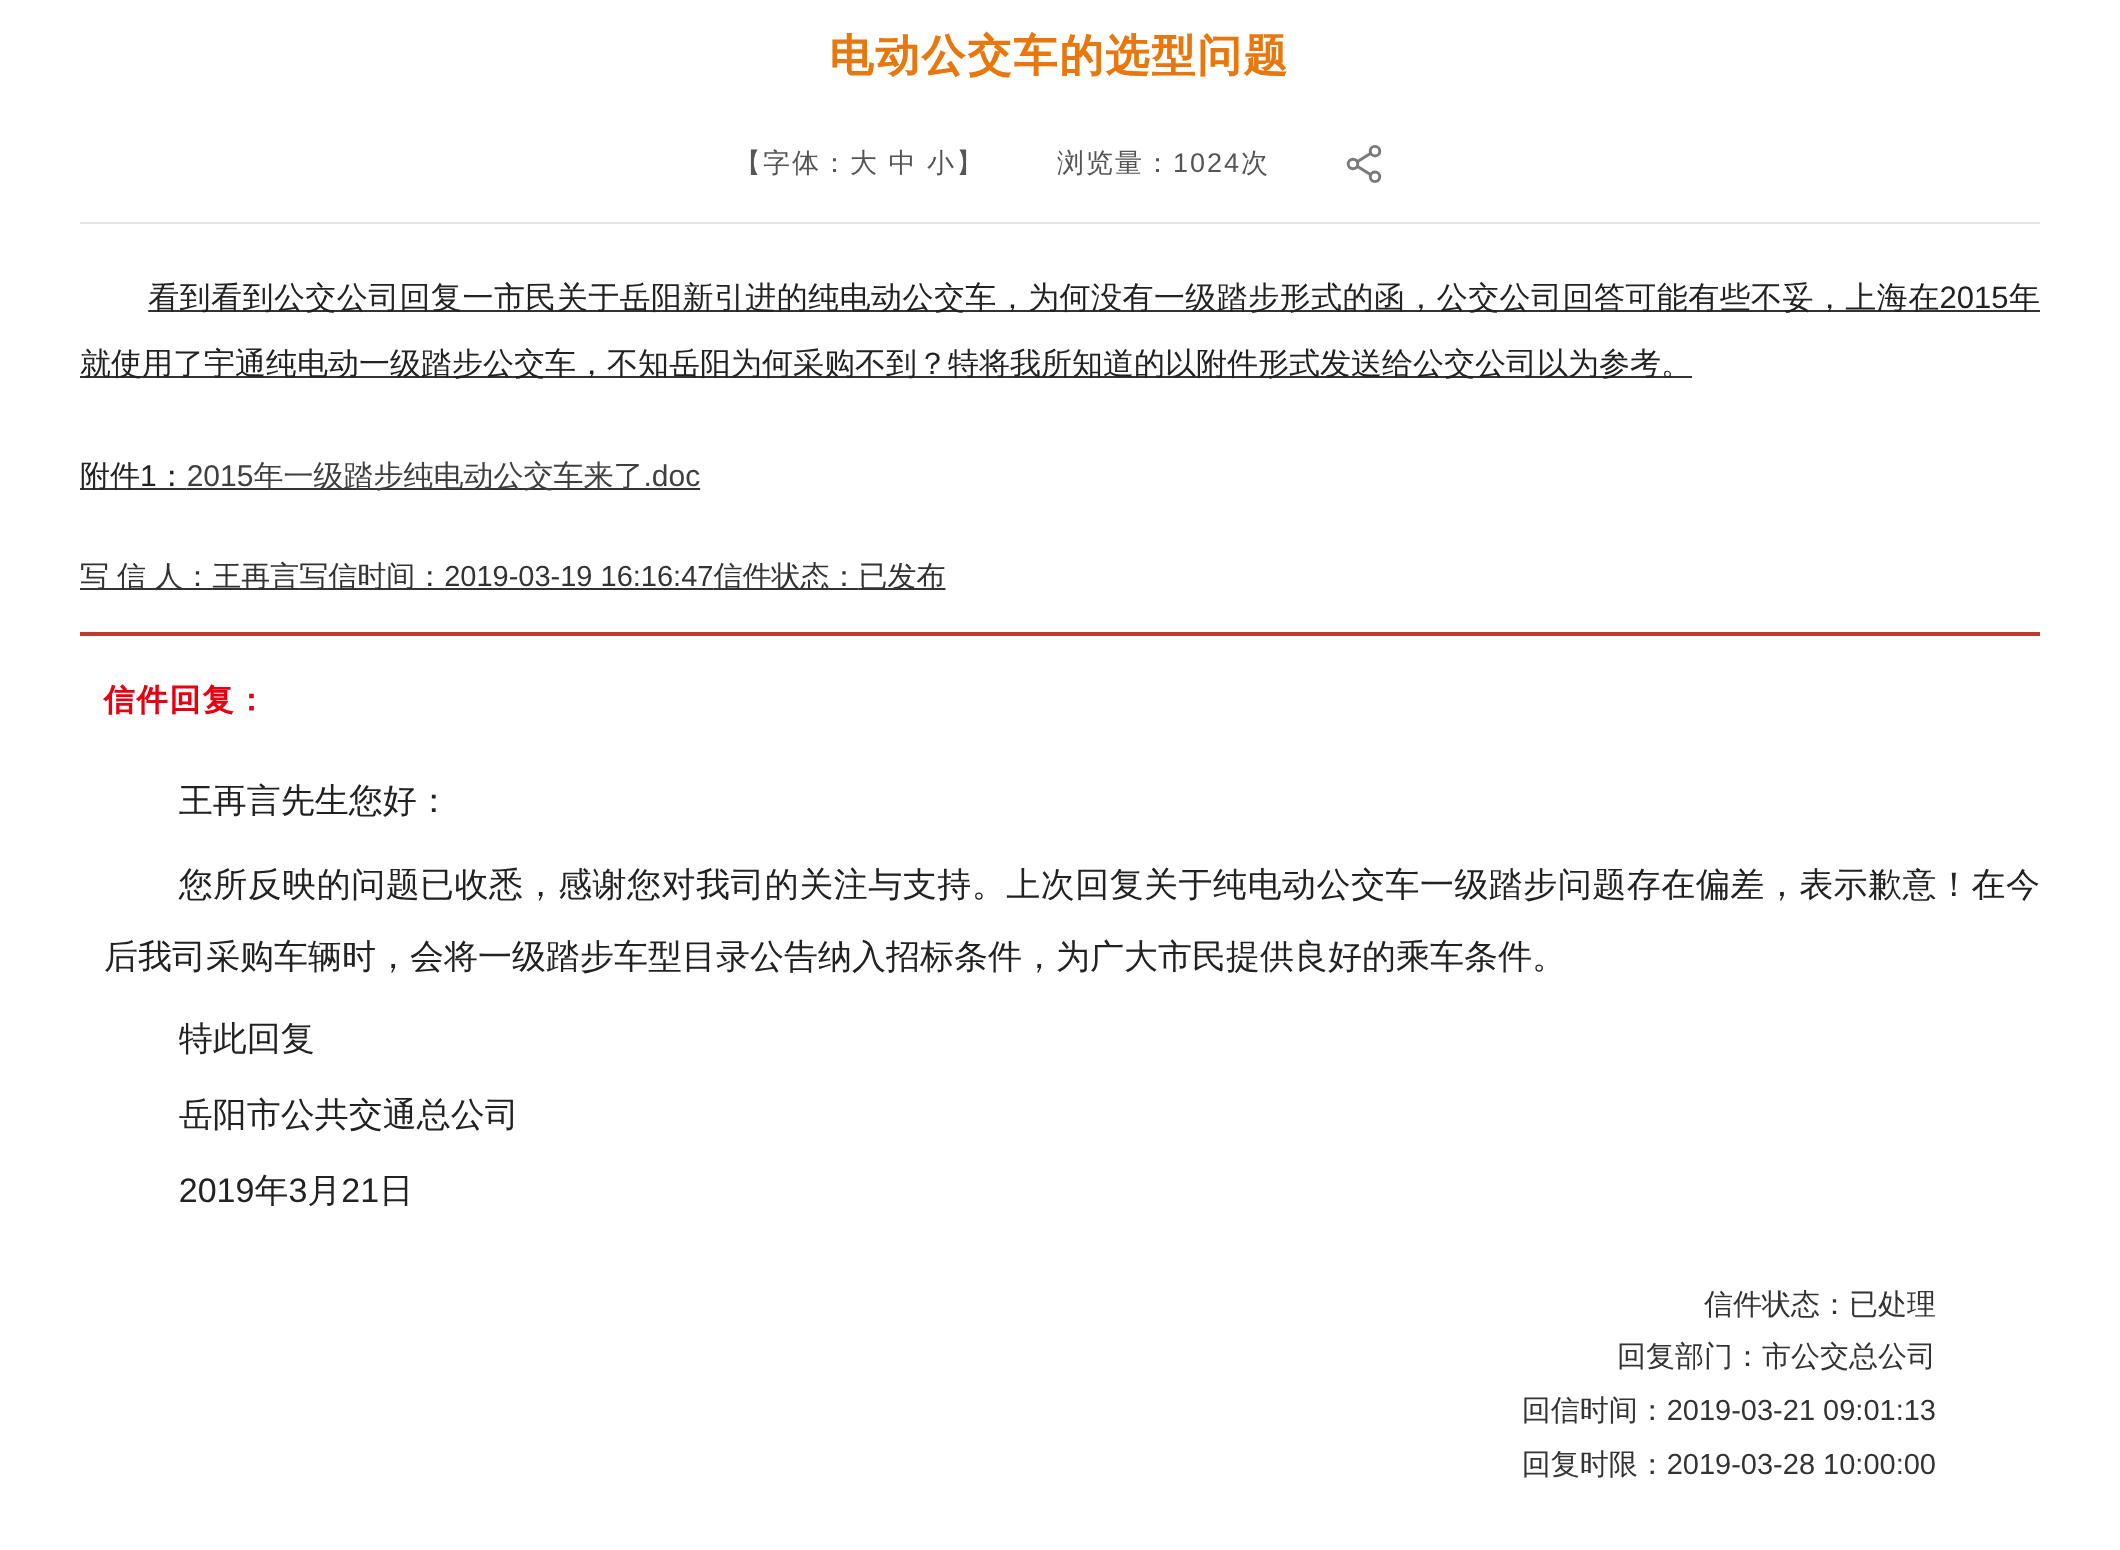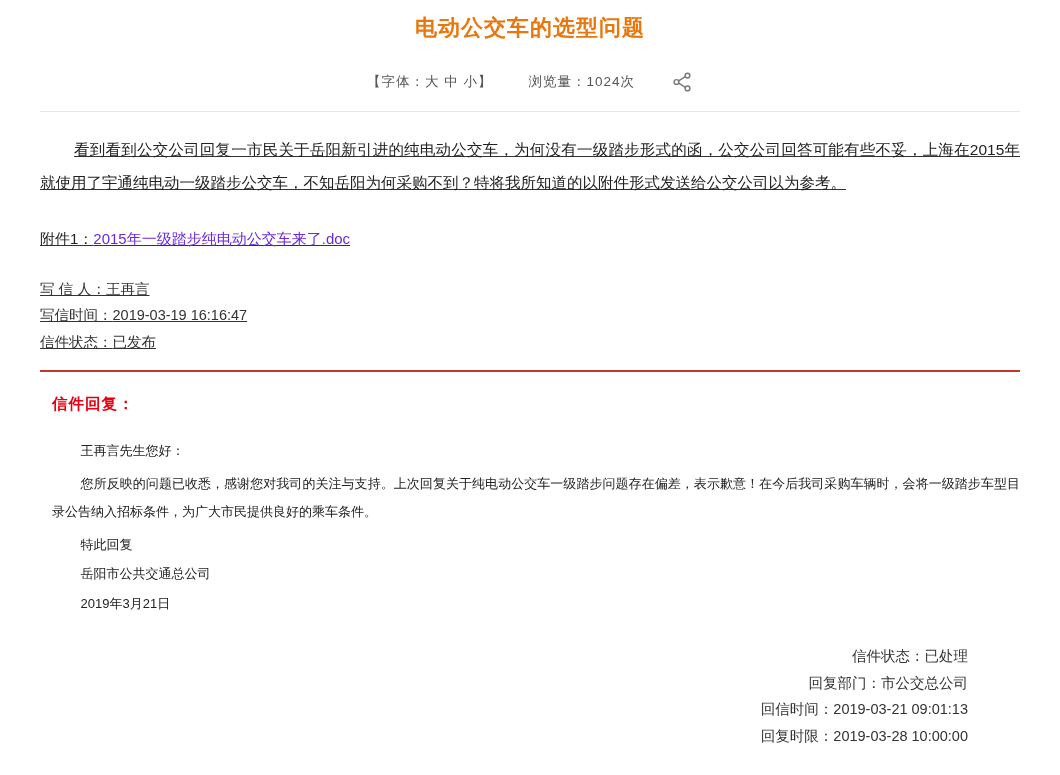--- a/index.html
+++ b/index.html
@@ -76,28 +76,28 @@
     text-indent: 2.2em;
     display: block;
   }
   .attachment {
     margin-top: 26px;
     font-size: 15px;
     color: #222222;
     line-height: 1.9;
   }
   .attachment a {
-    color: #6d28d9;
+    color: #404040;
     text-decoration: none;
   }
   .info-block {
     margin-top: 22px;
     padding-right: 92px;
     display: flex;
-    flex-direction: column;
+    align-items: flex-end;
   }
   .info-row {
     font-size: 14.5px;
     color: #333333;
     line-height: 1.85;
     white-space: nowrap;
   }
   .info-row .label {
     color: #333333;
   }
@@ -115,21 +115,21 @@
   .reply-title {
     margin: 22px 15px 0 52px;
     color: #e60012;
     font-size: 15.5px;
     font-weight: 700;
     letter-spacing: 1px;
   }
   .reply-body {
     margin: 22px 0 0 0;
     padding: 0 40px 0 52px;
-    font-size: 13px;
+    font-size: 17px;
     line-height: 2.1;
     color: #222222;
     text-align: justify;
   }
   .reply-body p {
     margin: 0 0 6px 0;
   }
   .reply-body p.indent {
     text-indent: 2.2em;
   }

